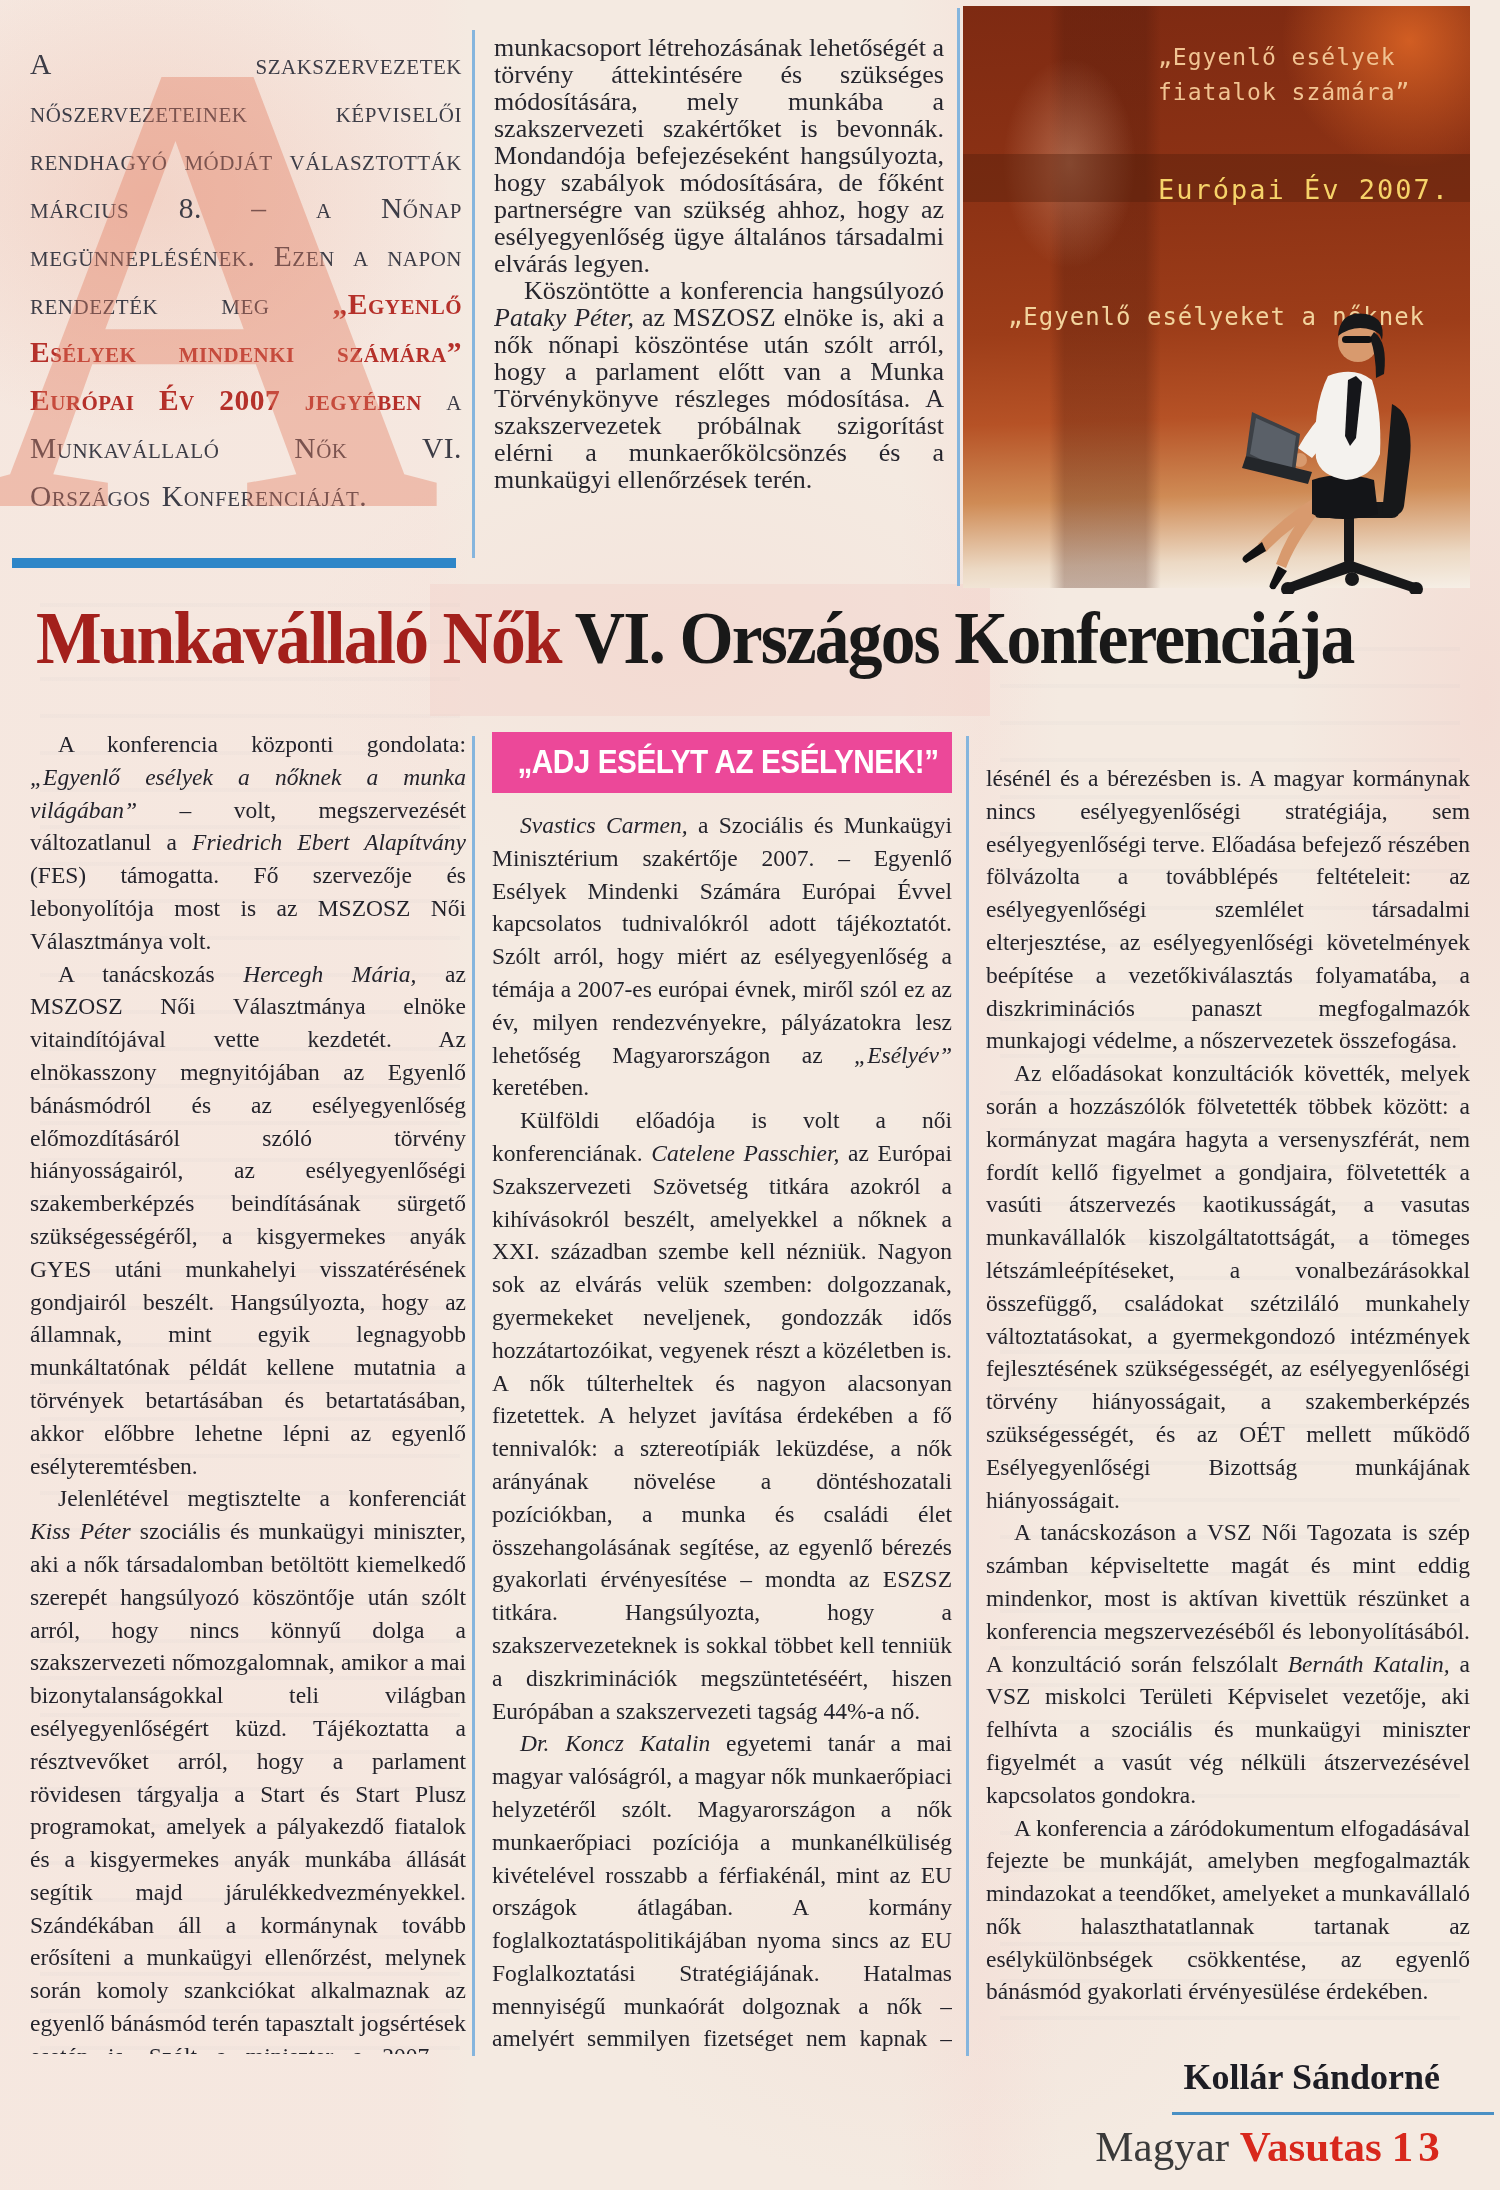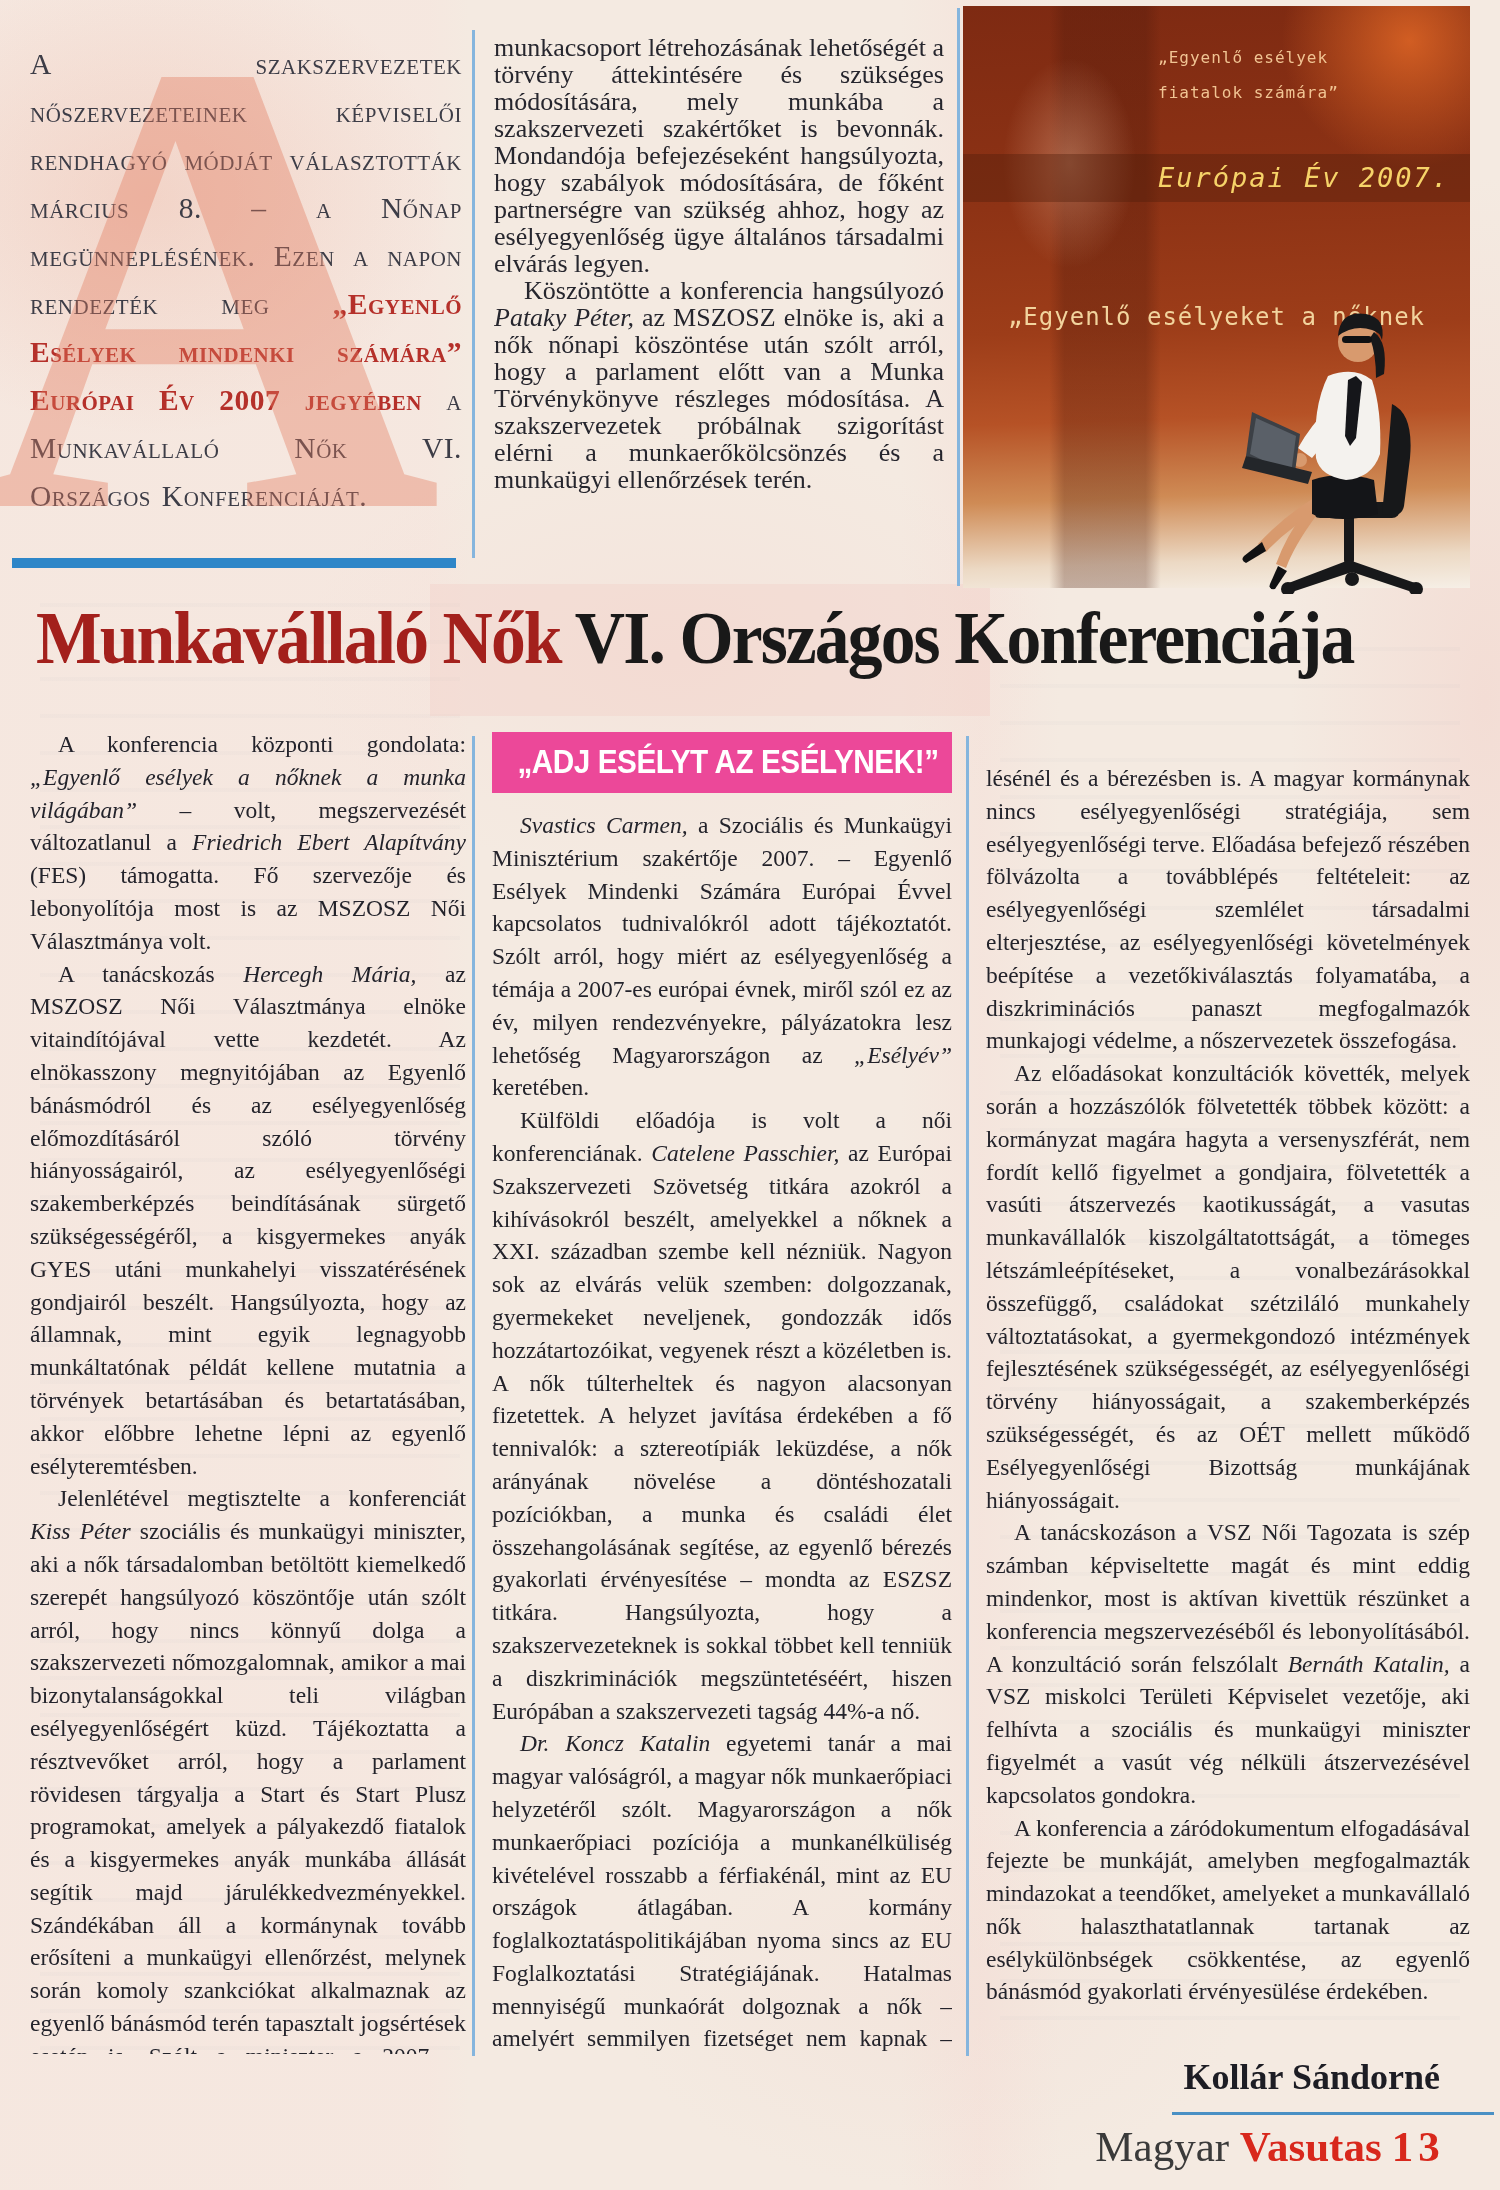--- a/index.html
+++ b/index.html
@@ -67,25 +67,25 @@
       linear-gradient(90deg, rgba(70,22,10,0) 17%, rgba(70,22,10,.28) 20%, rgba(70,22,10,.28) 36%, rgba(70,22,10,0) 39%),
       linear-gradient(178deg, #7e2a12 0%, #8e3315 34%, #9d3d19 55%, #b65226 70%, #cf8b55 83%, #ecd9c4 94%, #f6efe6 100%);
     font-family:"DejaVu Sans Mono", monospace;
   }
   .poster .band{
     position:absolute;left:0;right:0;top:148px;height:48px;
     background:rgba(80,28,10,.38);
   }
   .p-top{
     position:absolute;left:195px;top:34px;
-    color:#f1c493;font-size:16px;line-height:35px;letter-spacing:1px;
+    color:#f1c493;font-size:23px;line-height:35px;letter-spacing:1px;
   }
   .p-year{
-    position:absolute;left:195px;top:156px;
-    color:#f6d369;font-size:27px;letter-spacing:2px;font-style:italic;
+    position:absolute;left:195px;top:168px;
+    color:#f6d369;font-size:27px;letter-spacing:2px;
   }
   .p-mid{
     position:absolute;left:0;right:0;top:288px;
     text-align:center;color:#f2d49e;font-size:24px;line-height:46px;letter-spacing:1px;
   }
   .figure{position:absolute;right:14px;bottom:-6px;}
 
   
   .headline-band{
     position:absolute;left:430px;top:584px;width:560px;height:132px;

